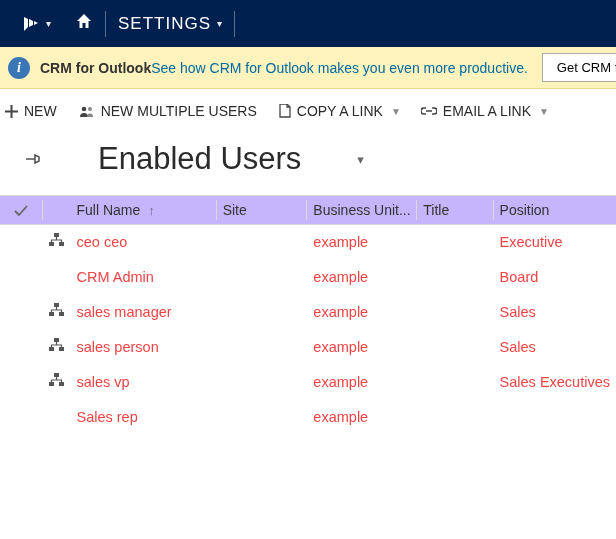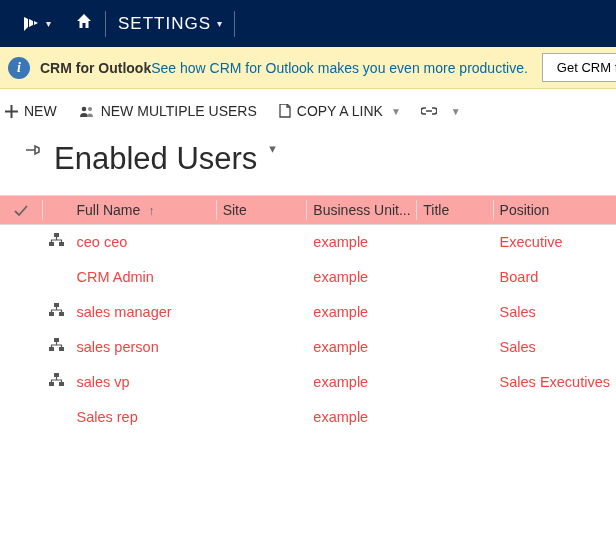--- a/index.html
+++ b/index.html
@@ -110,21 +110,23 @@
     }
     .toolbar .tb-split {
       margin-left: -14px;
       margin-right: 20px;
       color: #888;
       font-size: 10px;
       cursor: pointer;
     }
     .view-title-row {
       display: flex;
+      align-items: center;
       padding: 14px 24px 18px 24px;
+      gap: 44px;
     }
     .pin-icon {
       margin-right: 12px;
       color: #555;
       cursor: pointer;
       display: flex;
     }
     .view-title {
       font-size: 31px;
       font-weight: 300;
@@ -141,21 +143,21 @@
       border-collapse: collapse;
     }
     .grid th {
       text-align: left;
       font-weight: 400;
       font-size: 14px;
       color: #333;
       border-top: 1px solid #d9d9d9;
       border-bottom: 1px solid #d9d9d9;
       padding: 6px 6px;
-      background: #fca5a5;
+      background: #c4b5fd;
       white-space: nowrap;
       position: relative;
     }
     .grid th::after {
       content: "";
       position: absolute;
       right: 0;
       top: 4px;
       bottom: 4px;
       width: 1px;
@@ -260,20 +262,21 @@
     <span>COPY A LINK</span>
   </div>
   <div class="tb-split">▼</div>
   <div class="tb-item">
     <span class="tb-icon">
       <svg width="16" height="10" viewBox="0 0 16 10">
         <path d="M4 5 A3 3 0 0 1 4 5" fill="none"></path>
         <path d="M5 2 H3 A3 3 0 0 0 3 8 H5 M11 2 H13 A3 3 0 0 1 13 8 H11 M5 5 H11" fill="none" stroke="#444" stroke-width="1.6"></path>
       </svg>
     </span>
+    <span>EMAIL A LINK</span>
   </div>
   <div class="tb-split">▼</div>
 </div>
 
 <div class="view-title-row">
   <span class="pin-icon">
     <svg width="18" height="18" viewBox="0 0 18 18">
         <path d="M2 9 L11 9 M11 5 L11 13 L15 11 L15 7 Z" fill="none" stroke="#555" stroke-width="1.6"></path>
       </svg>
   </span>

